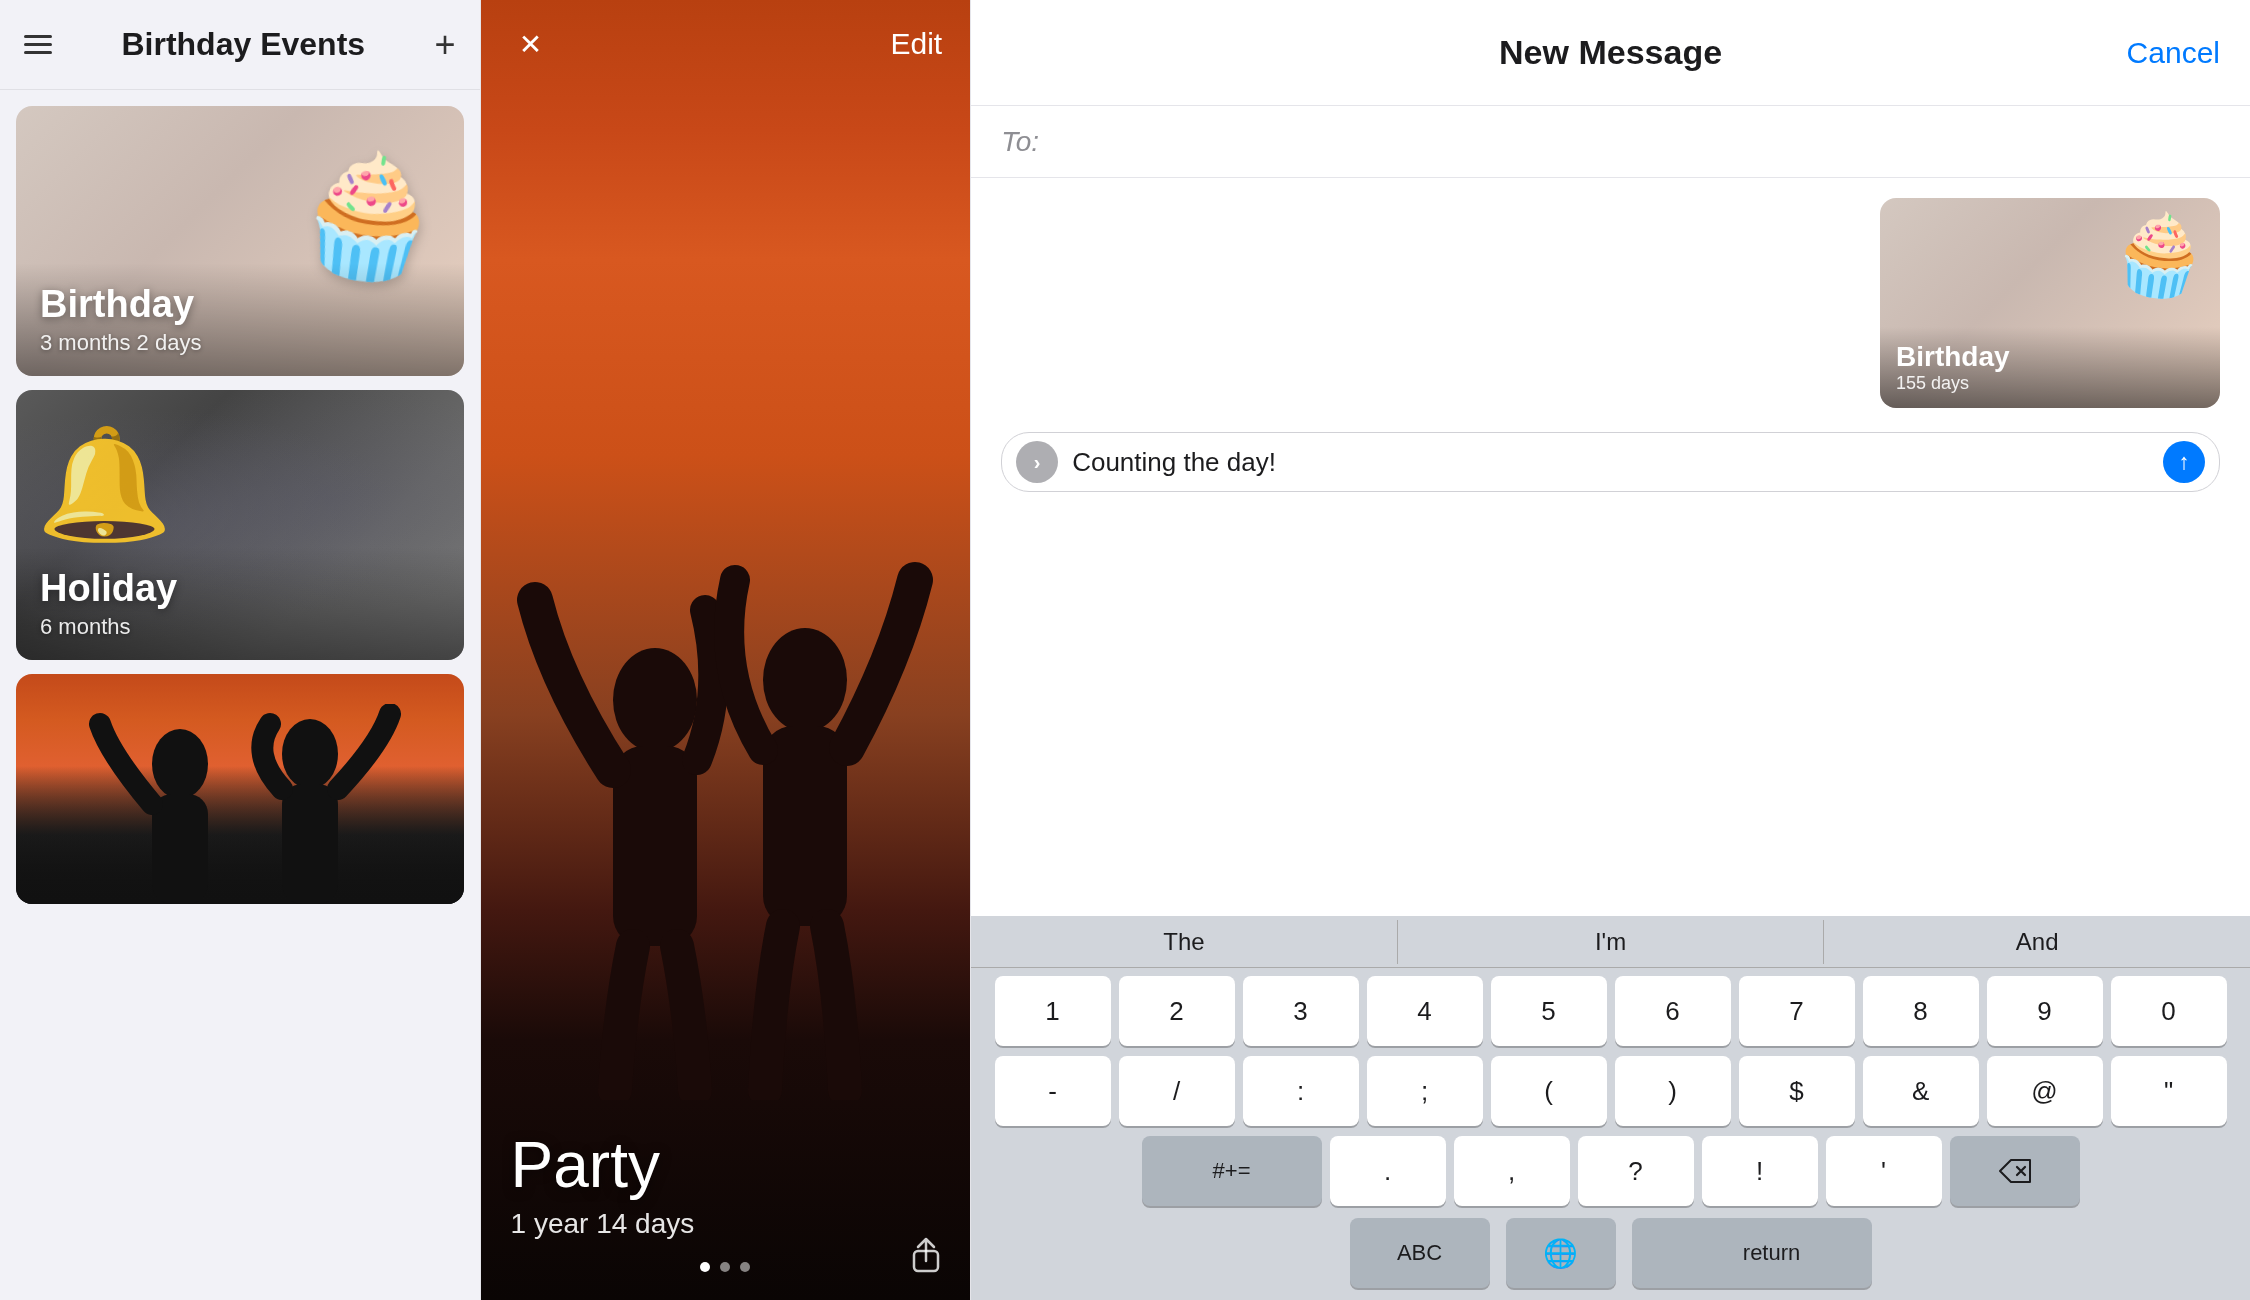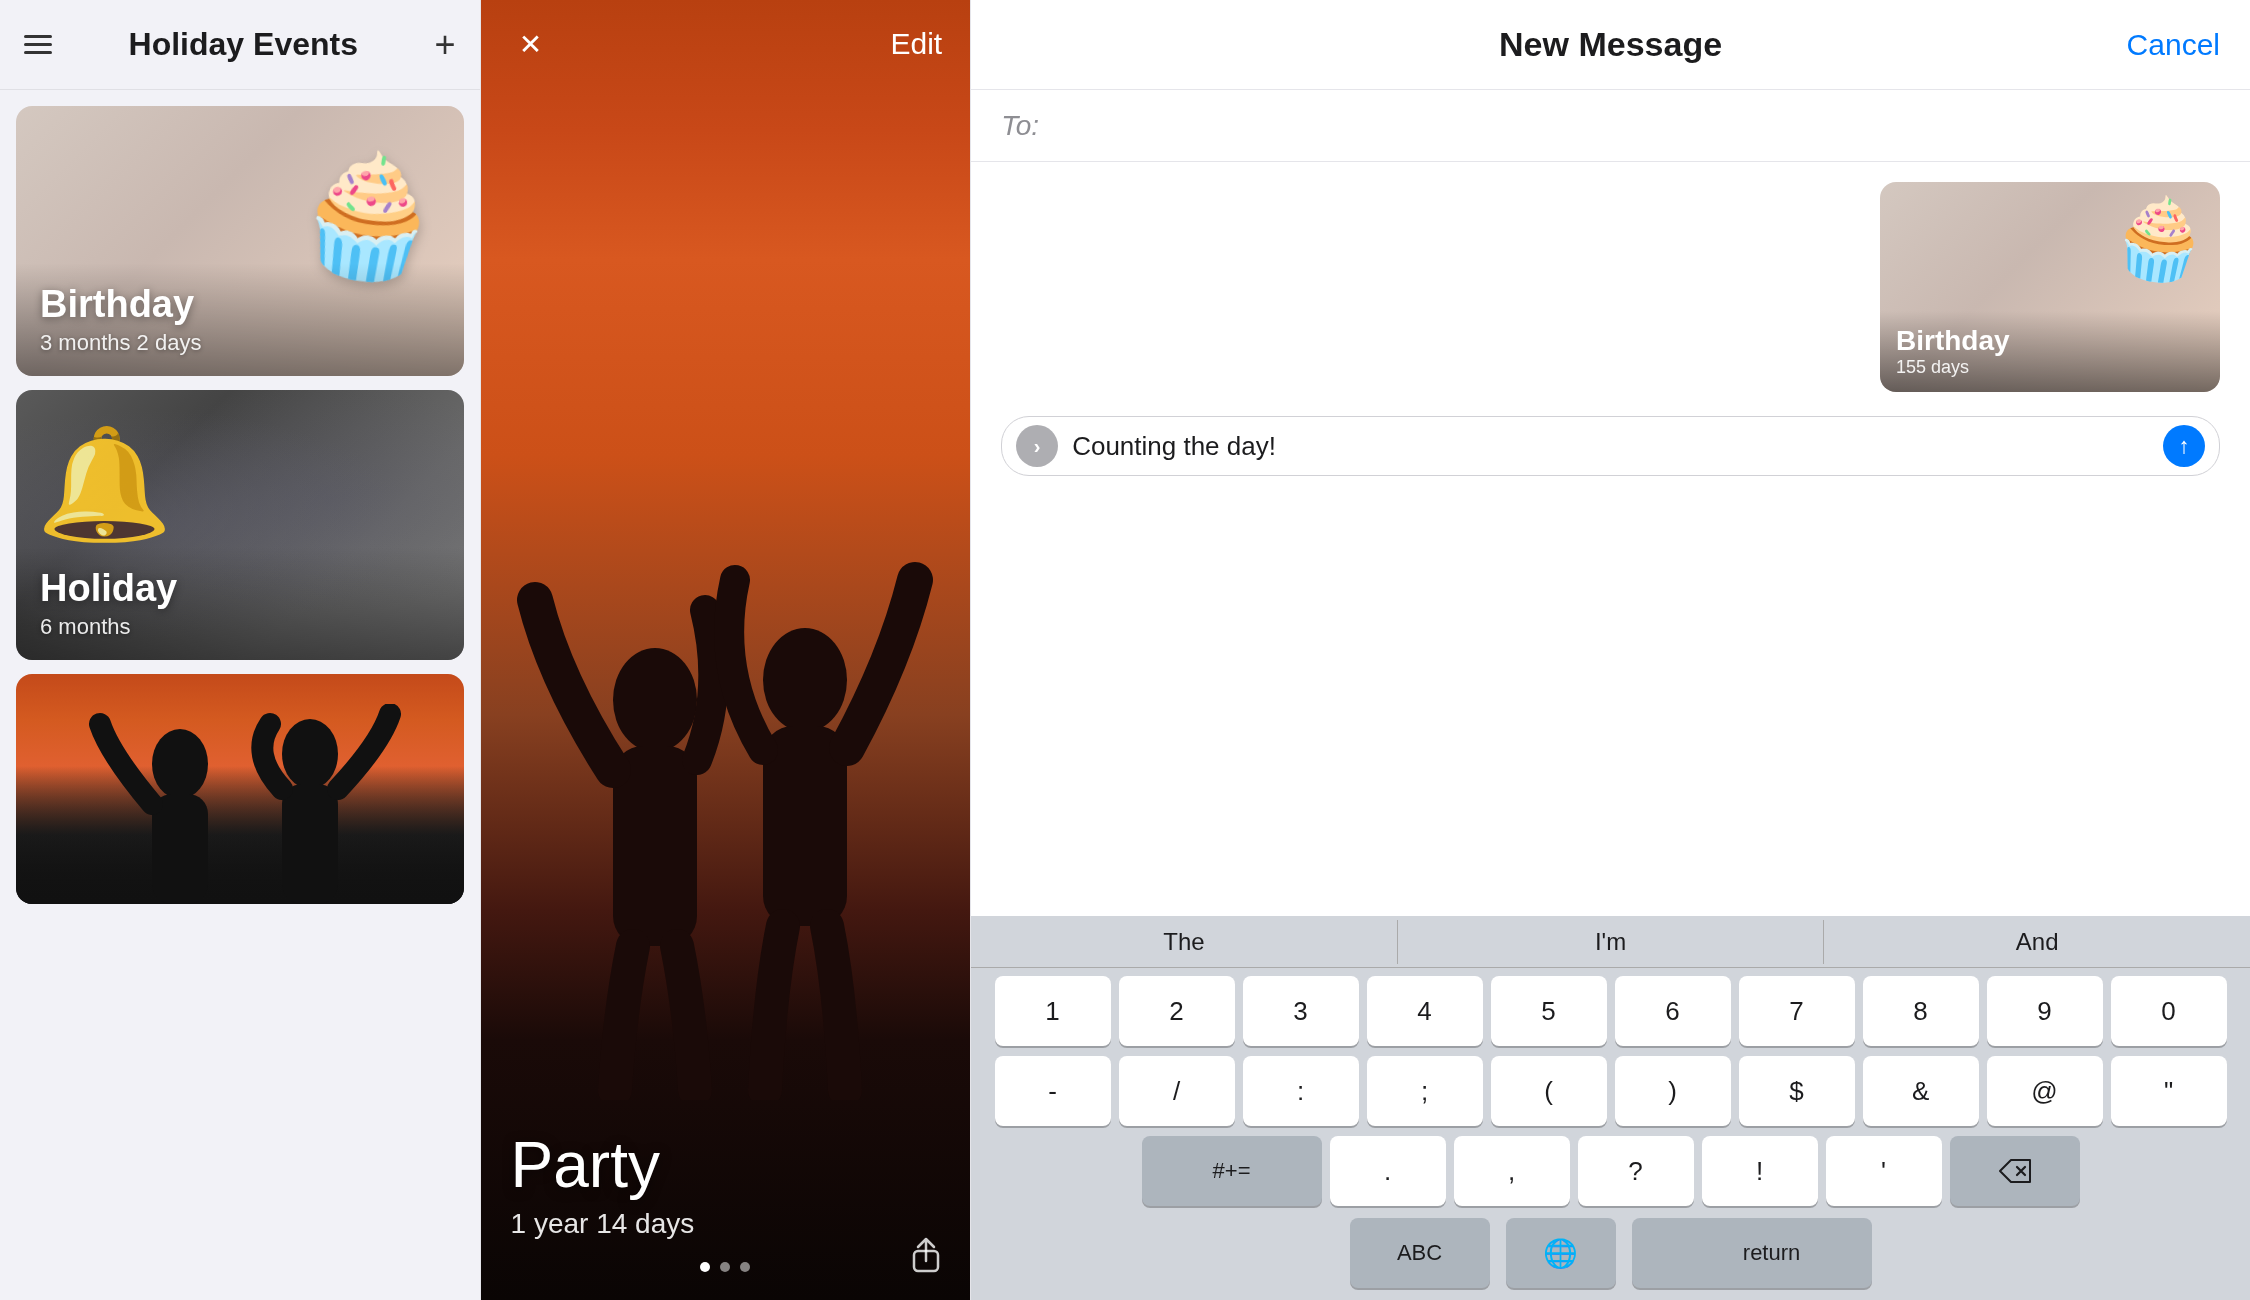--- a/index.html
+++ b/index.html
@@ -260,21 +260,21 @@
       background: #fff;
       display: flex;
       flex-direction: column;
     }
     .message-header {
       display: flex;
       align-items: center;
       justify-content: space-between;
       padding: 22px 30px;
       border-bottom: 1px solid #e5e5ea;
-      height: 90px;
+      height: 106px;
     }
     .message-title {
       font-size: 34px;
       font-weight: 600;
       color: #1c1c1e;
       flex: 1;
       text-align: center;
     }
     .message-cancel {
       font-size: 30px;
@@ -497,21 +497,21 @@
 </head>
 <body>
 
 <div class="panel-events">
   <div class="events-header">
     <div class="events-header-menu">
       <div class="menu-line"></div>
       <div class="menu-line"></div>
       <div class="menu-line"></div>
     </div>
-    <span class="events-header-title">Holiday Events</span>
+    <span class="events-header-title">Birthday Events</span>
     <span class="events-header-add">+</span>
   </div>
 
   <div class="events-list">
 
     <div class="event-card">
       <div class="event-card-bg bg-birthday"></div>
       <div class="event-card-overlay">
         <div class="event-card-title">Birthday</div>
         <div class="event-card-subtitle">3 months 2 days</div>

